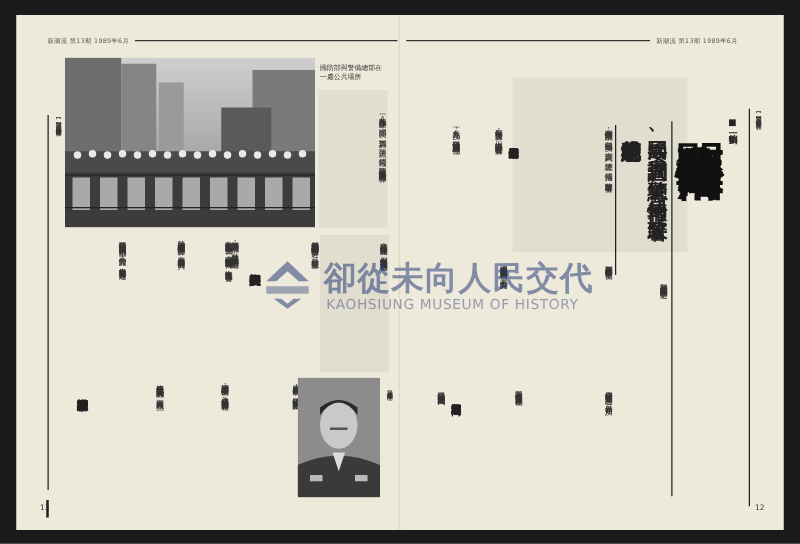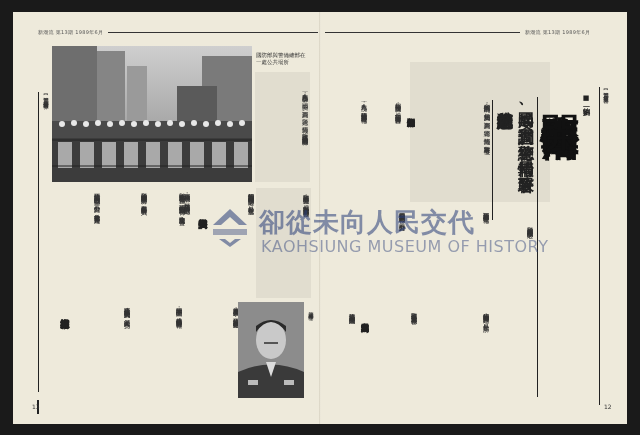--- a/index.html
+++ b/index.html
@@ -14,21 +14,21 @@
   .vcol{position:absolute;writing-mode:vertical-rl;font-family:"DejaVu Serif",serif;color:#333;font-size:6.2px;line-height:7.6px;overflow:hidden;letter-spacing:0.4px;}
   .shade{position:absolute;background:#e1ddcf;}
   .photo{position:absolute;overflow:hidden;}
   .headline{position:absolute;writing-mode:vertical-rl;font-family:"DejaVu Serif",serif;font-weight:bold;color:#111;}
   .subhead{position:absolute;writing-mode:vertical-rl;font-family:"DejaVu Sans",sans-serif;font-weight:bold;color:#222;}
   .vline{position:absolute;width:1px;background:#222;}
   .caption{position:absolute;font-size:5.5px;color:#333;font-family:"DejaVu Sans",sans-serif;line-height:7px;}
   .pageno{position:absolute;font-size:6px;color:#333;}
   .watermark{position:absolute;left:196px;top:193px;width:260px;height:50px;pointer-events:none;}
   .wm-cn{position:absolute;left:50px;top:0;font-size:26px;font-weight:bold;color:rgba(40,60,120,0.55);letter-spacing:1px;font-family:"DejaVu Sans",sans-serif;white-space:nowrap;}
-  .wm-en{position:absolute;left:52px;top:32px;font-size:16px;color:rgba(40,60,120,0.45);letter-spacing:0.5px;font-family:"DejaVu Sans",sans-serif;white-space:nowrap;}
+  .wm-en{position:absolute;left:52px;top:32px;font-size:11px;color:rgba(40,60,120,0.45);letter-spacing:0.5px;font-family:"DejaVu Sans",sans-serif;white-space:nowrap;}
   .wm-logo{position:absolute;left:0;top:2px;width:42px;height:42px;}
 </style>
 </head>
 <body>
 
 <div class="spread">
 
   <div class="page left">
     <div class="running-head" style="left:25px;top:17px;">新潮流 第13期 1989年6月</div>
     <div class="rule" style="left:95px;top:20px;width:210px;"></div>

